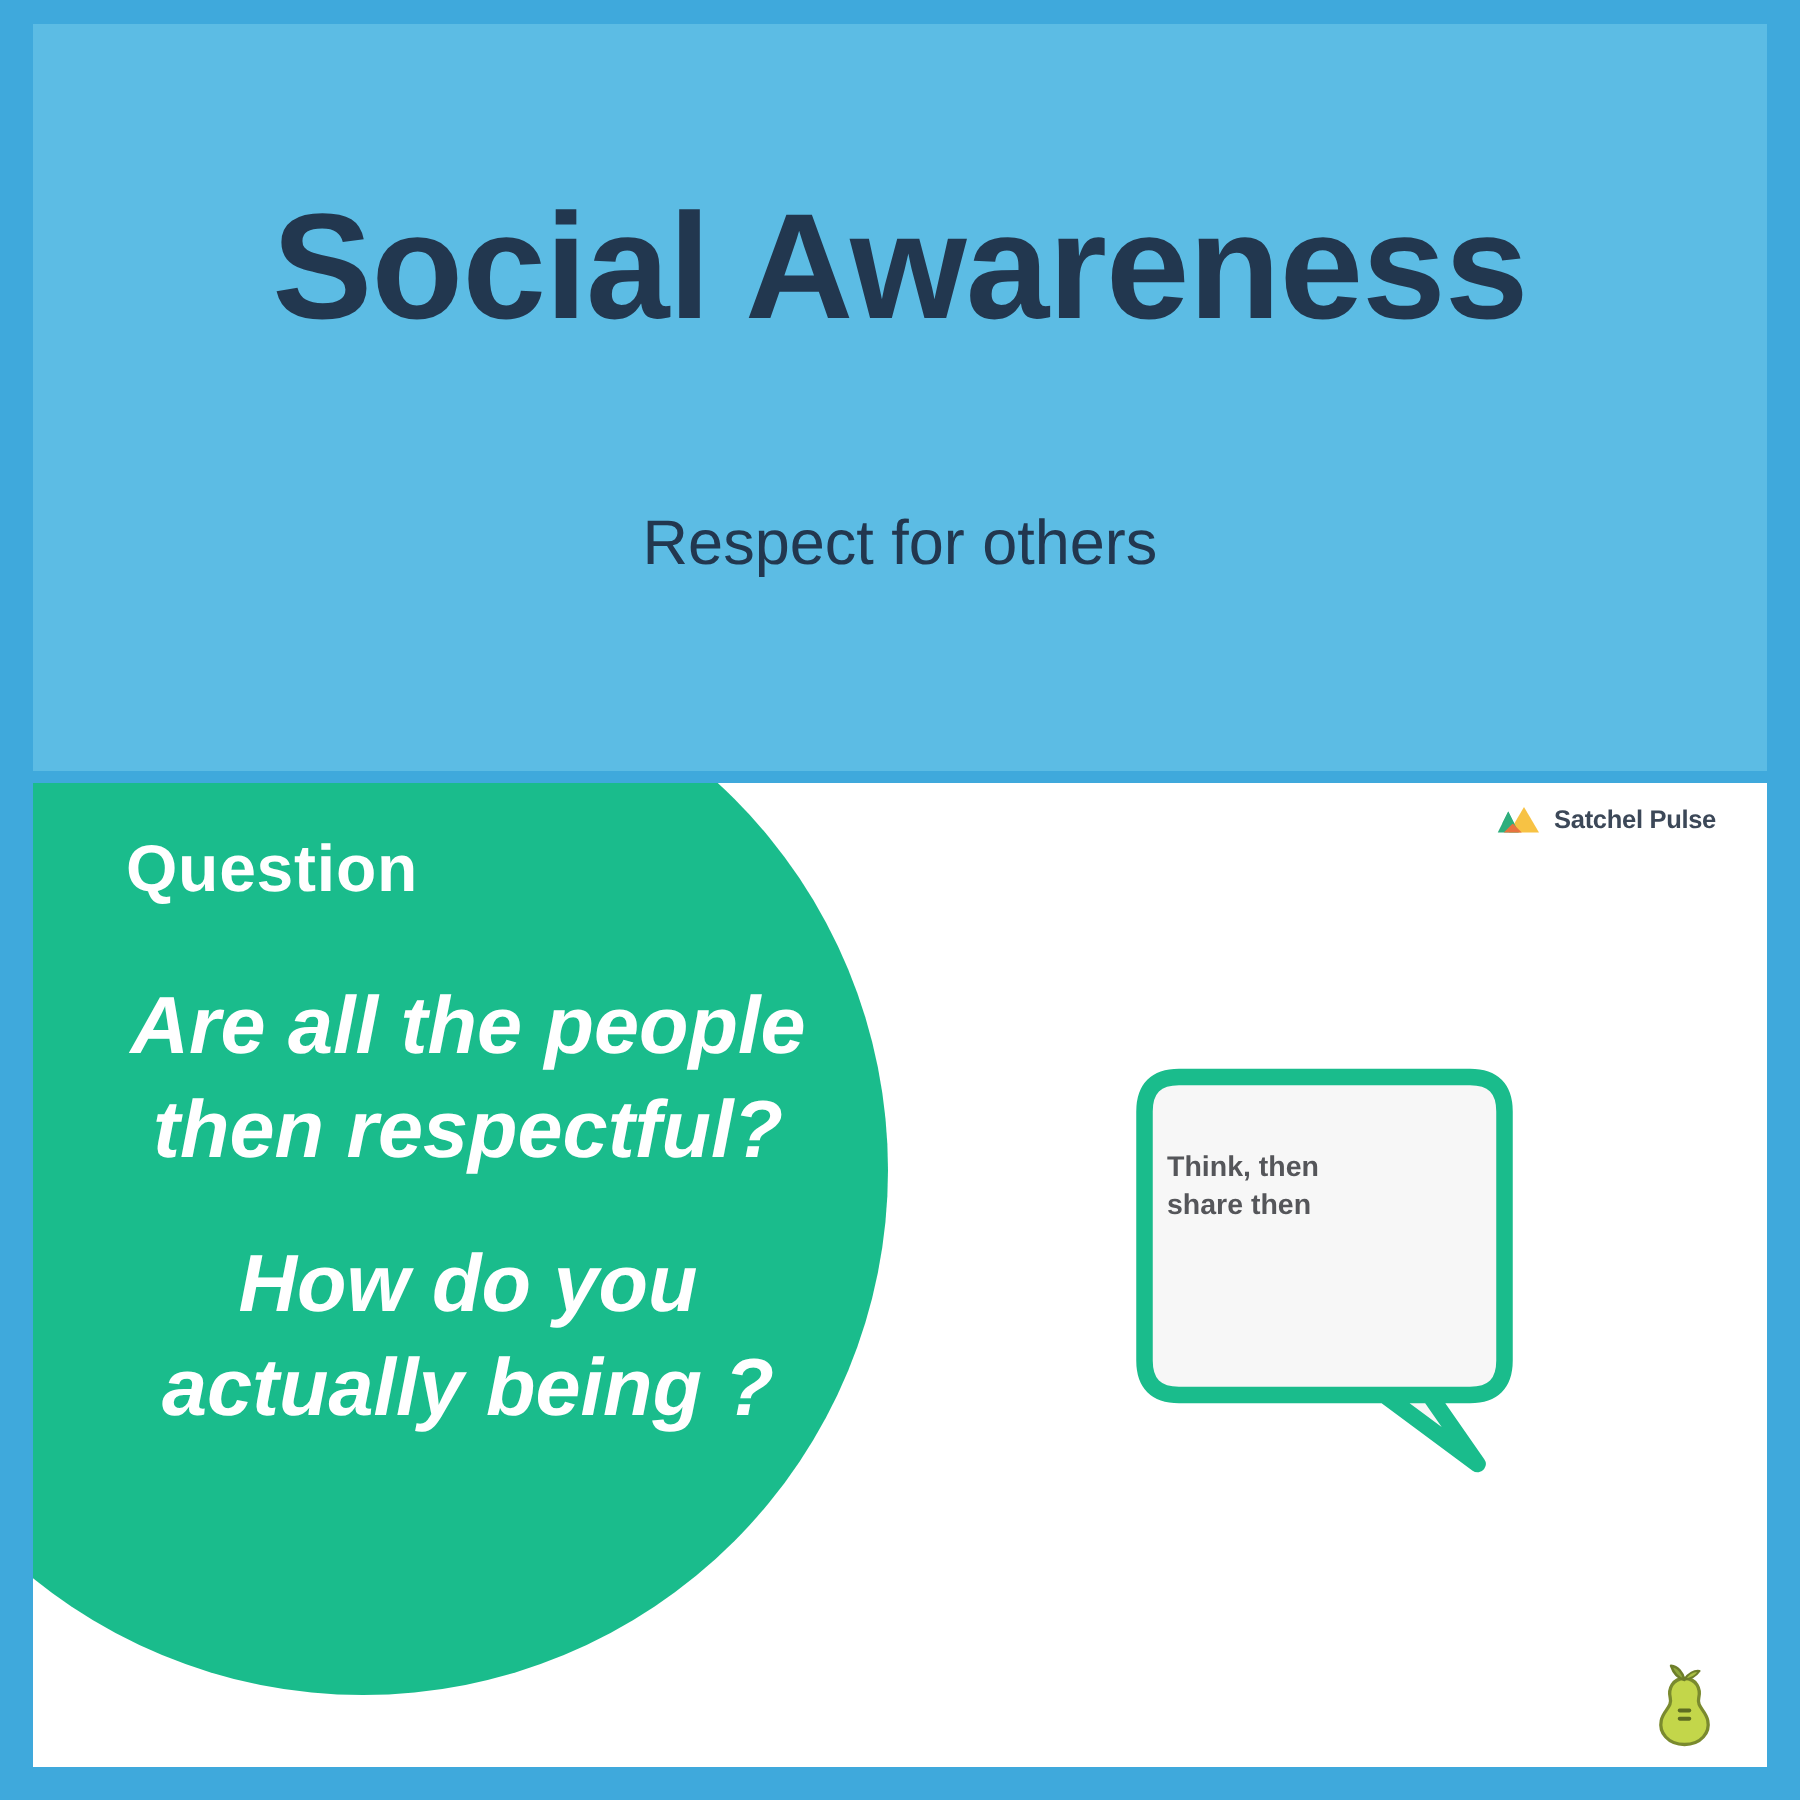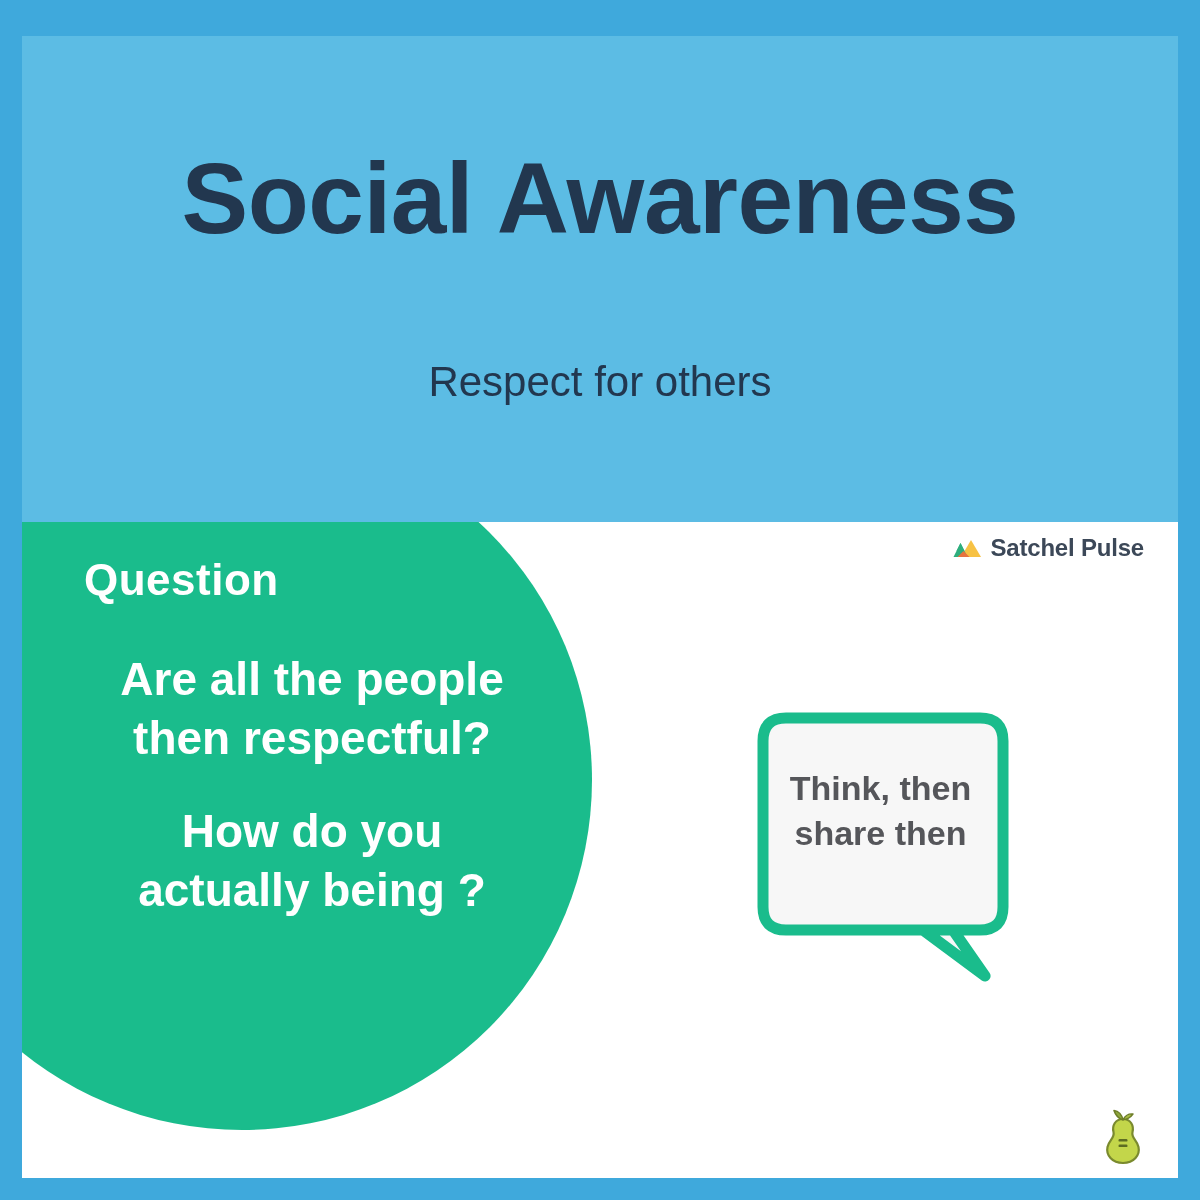--- a/index.html
+++ b/index.html
@@ -17,21 +17,21 @@
     height: 1200px;
     background: #3FA9DC; 
     overflow: hidden;
     box-sizing: border-box;
   }
 
   
   .header {
     position: absolute;
     left: 22px;
-    top: 36px;
+    top: 16px;
     width: 1156px;
     height: 498px;
     background: #5CBCE4;
     box-sizing: border-box;
     display: flex;
     flex-direction: column;
     align-items: center;
     justify-content: flex-start;
   }
 
@@ -105,67 +105,67 @@
     letter-spacing: 0.5px;
   }
 
   .question-body {
     position: absolute;
     left: 30px;
     top: 128px;
     width: 520px;
     color: #FFFFFF;
     font-weight: 700;
-    font-size: 46px;
+    font-size: 54px;
     line-height: 1.28;
     text-align: center;
+    font-style: italic;
   }
   .question-body .q-line { display: block; }
   .question-body .q-para-2 { margin-top: 34px; }
 
   
   .logo {
     position: absolute;
     right: 34px;
     top: 14px;
     display: flex;
     align-items: center;
     gap: 8px;
   }
   .logo-mark {
     display: block;
     width: 30px;
     height: 20px;
   }
   .logo-text {
     color: #3C4858;
-    font-size: 24px;
+    font-size: 17px;
     font-weight: 700;
     letter-spacing: -0.2px;
     line-height: 1;
   }
 
   
   .bubble-wrap {
     position: absolute;
     left: 726px;
     top: 186px;
     width: 270px;
     height: 290px;
   }
   .bubble-svg { display: block; }
   .bubble-text {
     position: absolute;
     left: 30px;
     top: 58px;
     width: 205px;
-    text-align: center;
     color: #55565A;
     font-weight: 700;
-    font-size: 34px;
+    font-size: 19px;
     line-height: 1.32;
   }
   .bubble-text .b-line { display: block; }
 
   
   .pear {
     position: absolute;
     right: 34px;
     bottom: 12px;
     width: 42px;

